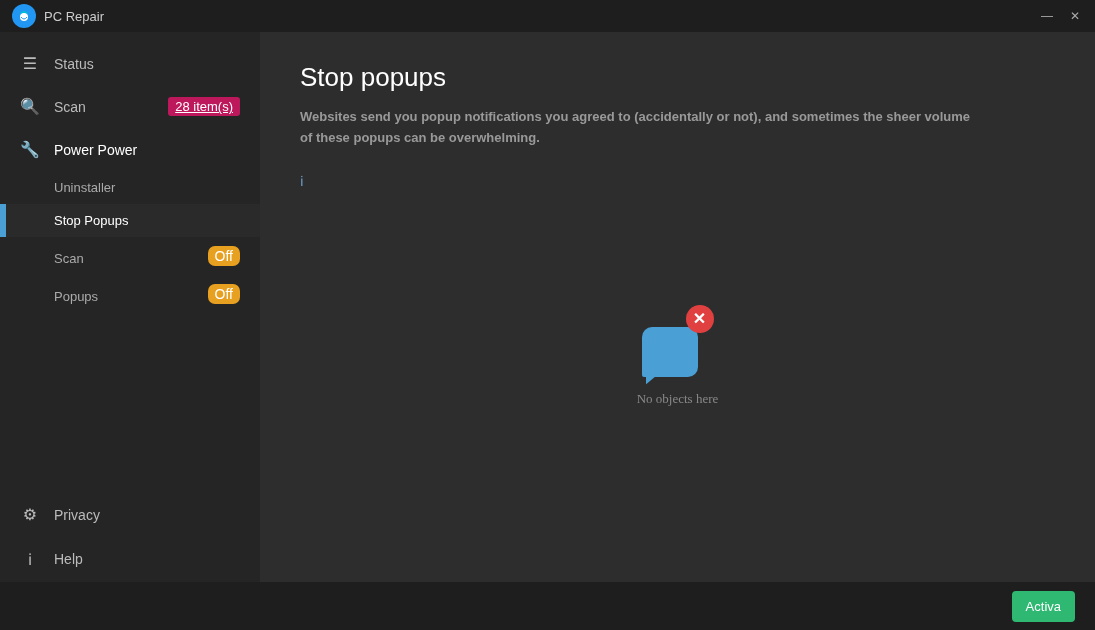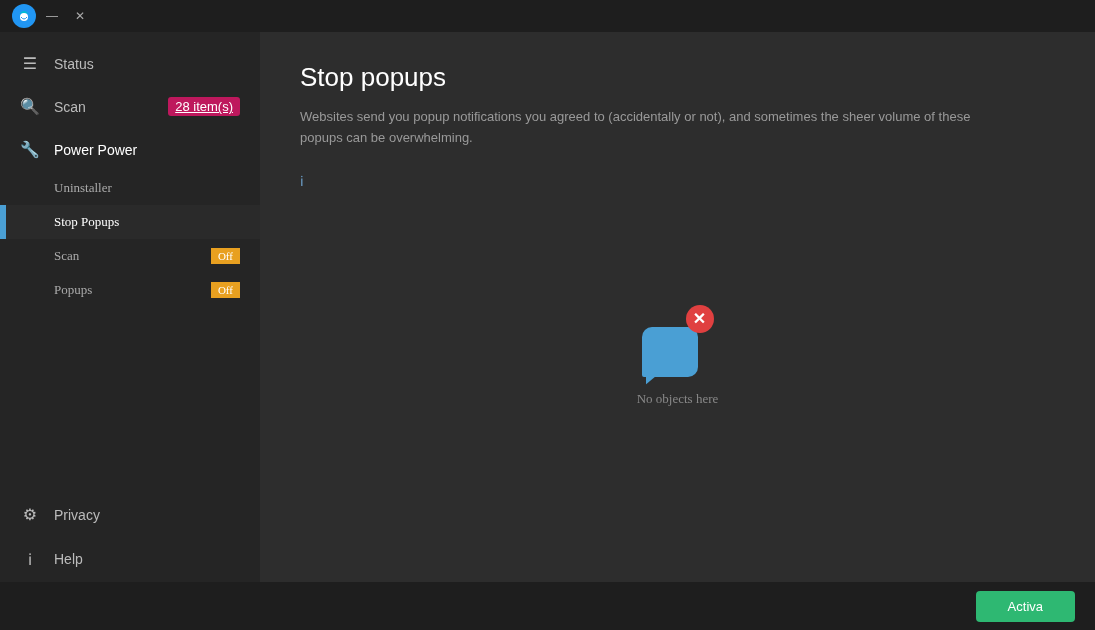--- a/index.html
+++ b/index.html
@@ -82,35 +82,34 @@
       color: #fff;
       font-size: 13px;
       padding: 2px 7px;
       border-radius: 3px;
       margin-left: auto;
       text-decoration: underline;
     }
     .badge-off {
       background: #e8a020;
       color: #fff;
-      font-size: 11px;
+      font-size: 14px;
       padding: 2px 7px;
-      border-radius: 0;
+      border-radius: 7px;
       margin-left: auto;
     }
     
     .subnav-item {
       display: flex;
       align-items: flex-end;
       padding: 9px 20px 9px 54px;
       cursor: pointer;
       color: #aaa;
       font-size: 13px;
       position: relative;
-      font-family: Liberation Serif, serif;
     }
     .subnav-item.active {
       background: #2a2a2a;
       color: #fff;
       border-left: 3px solid #4a9fd4;
       padding-left: 51px;
     }
     .subnav-item.active::before {
       content: '';
       position: absolute;
@@ -137,20 +136,21 @@
       font-weight: 300;
       color: #fff;
       margin-bottom: 14px;
     }
     .content-desc {
       font-size: 13px;
       color: #999;
       margin-bottom: 22px;
       line-height: 1.6;
       max-width: 680px;
+      font-weight: bold;
     }
     .info-bar {
       display: flex;
       align-items: center;
       gap: 8px;
       color: #aaa;
       font-size: 13px;
       margin-bottom: 30px;
     }
     .info-icon {
@@ -217,41 +217,42 @@
       display: flex;
       align-items: center;
       justify-content: flex-end;
       padding: 0 20px;
       flex-shrink: 0;
     }
     .activate-btn {
       background: #2eb872;
       color: #fff;
       font-size: 13px;
-      padding: 8px 32px;
+      padding: 8px 14px;
       border-radius: 4px;
       cursor: pointer;
       border: none;
     }
     
     .logo-svg {
       width: 24px;
       height: 24px;
     }
   </style>
 </head>
 <body>
 
 <div class="titlebar">
   <svg class="logo-svg titlebar-logo" viewBox="0 0 24 24">
     <circle cx="12" cy="12" r="12" fill="#2196F3"></circle>
     <path d="M7 10 Q12 4 17 10 Q12 8 7 10Z" fill="#00BCD4"></path>
     <circle cx="12" cy="13" r="4" fill="white"></circle>
     <path d="M9 13 Q12 17 15 13" fill="none" stroke="#2196F3" stroke-width="1"></path>
   </svg>
+  <span class="titlebar-title">PC Repair</span>
   <div class="titlebar-controls">
     <span class="titlebar-btn">—</span>
     <span class="titlebar-btn">✕</span>
   </div>
 </div>
 
 <div class="app-body">
 
   <div class="sidebar">
 

